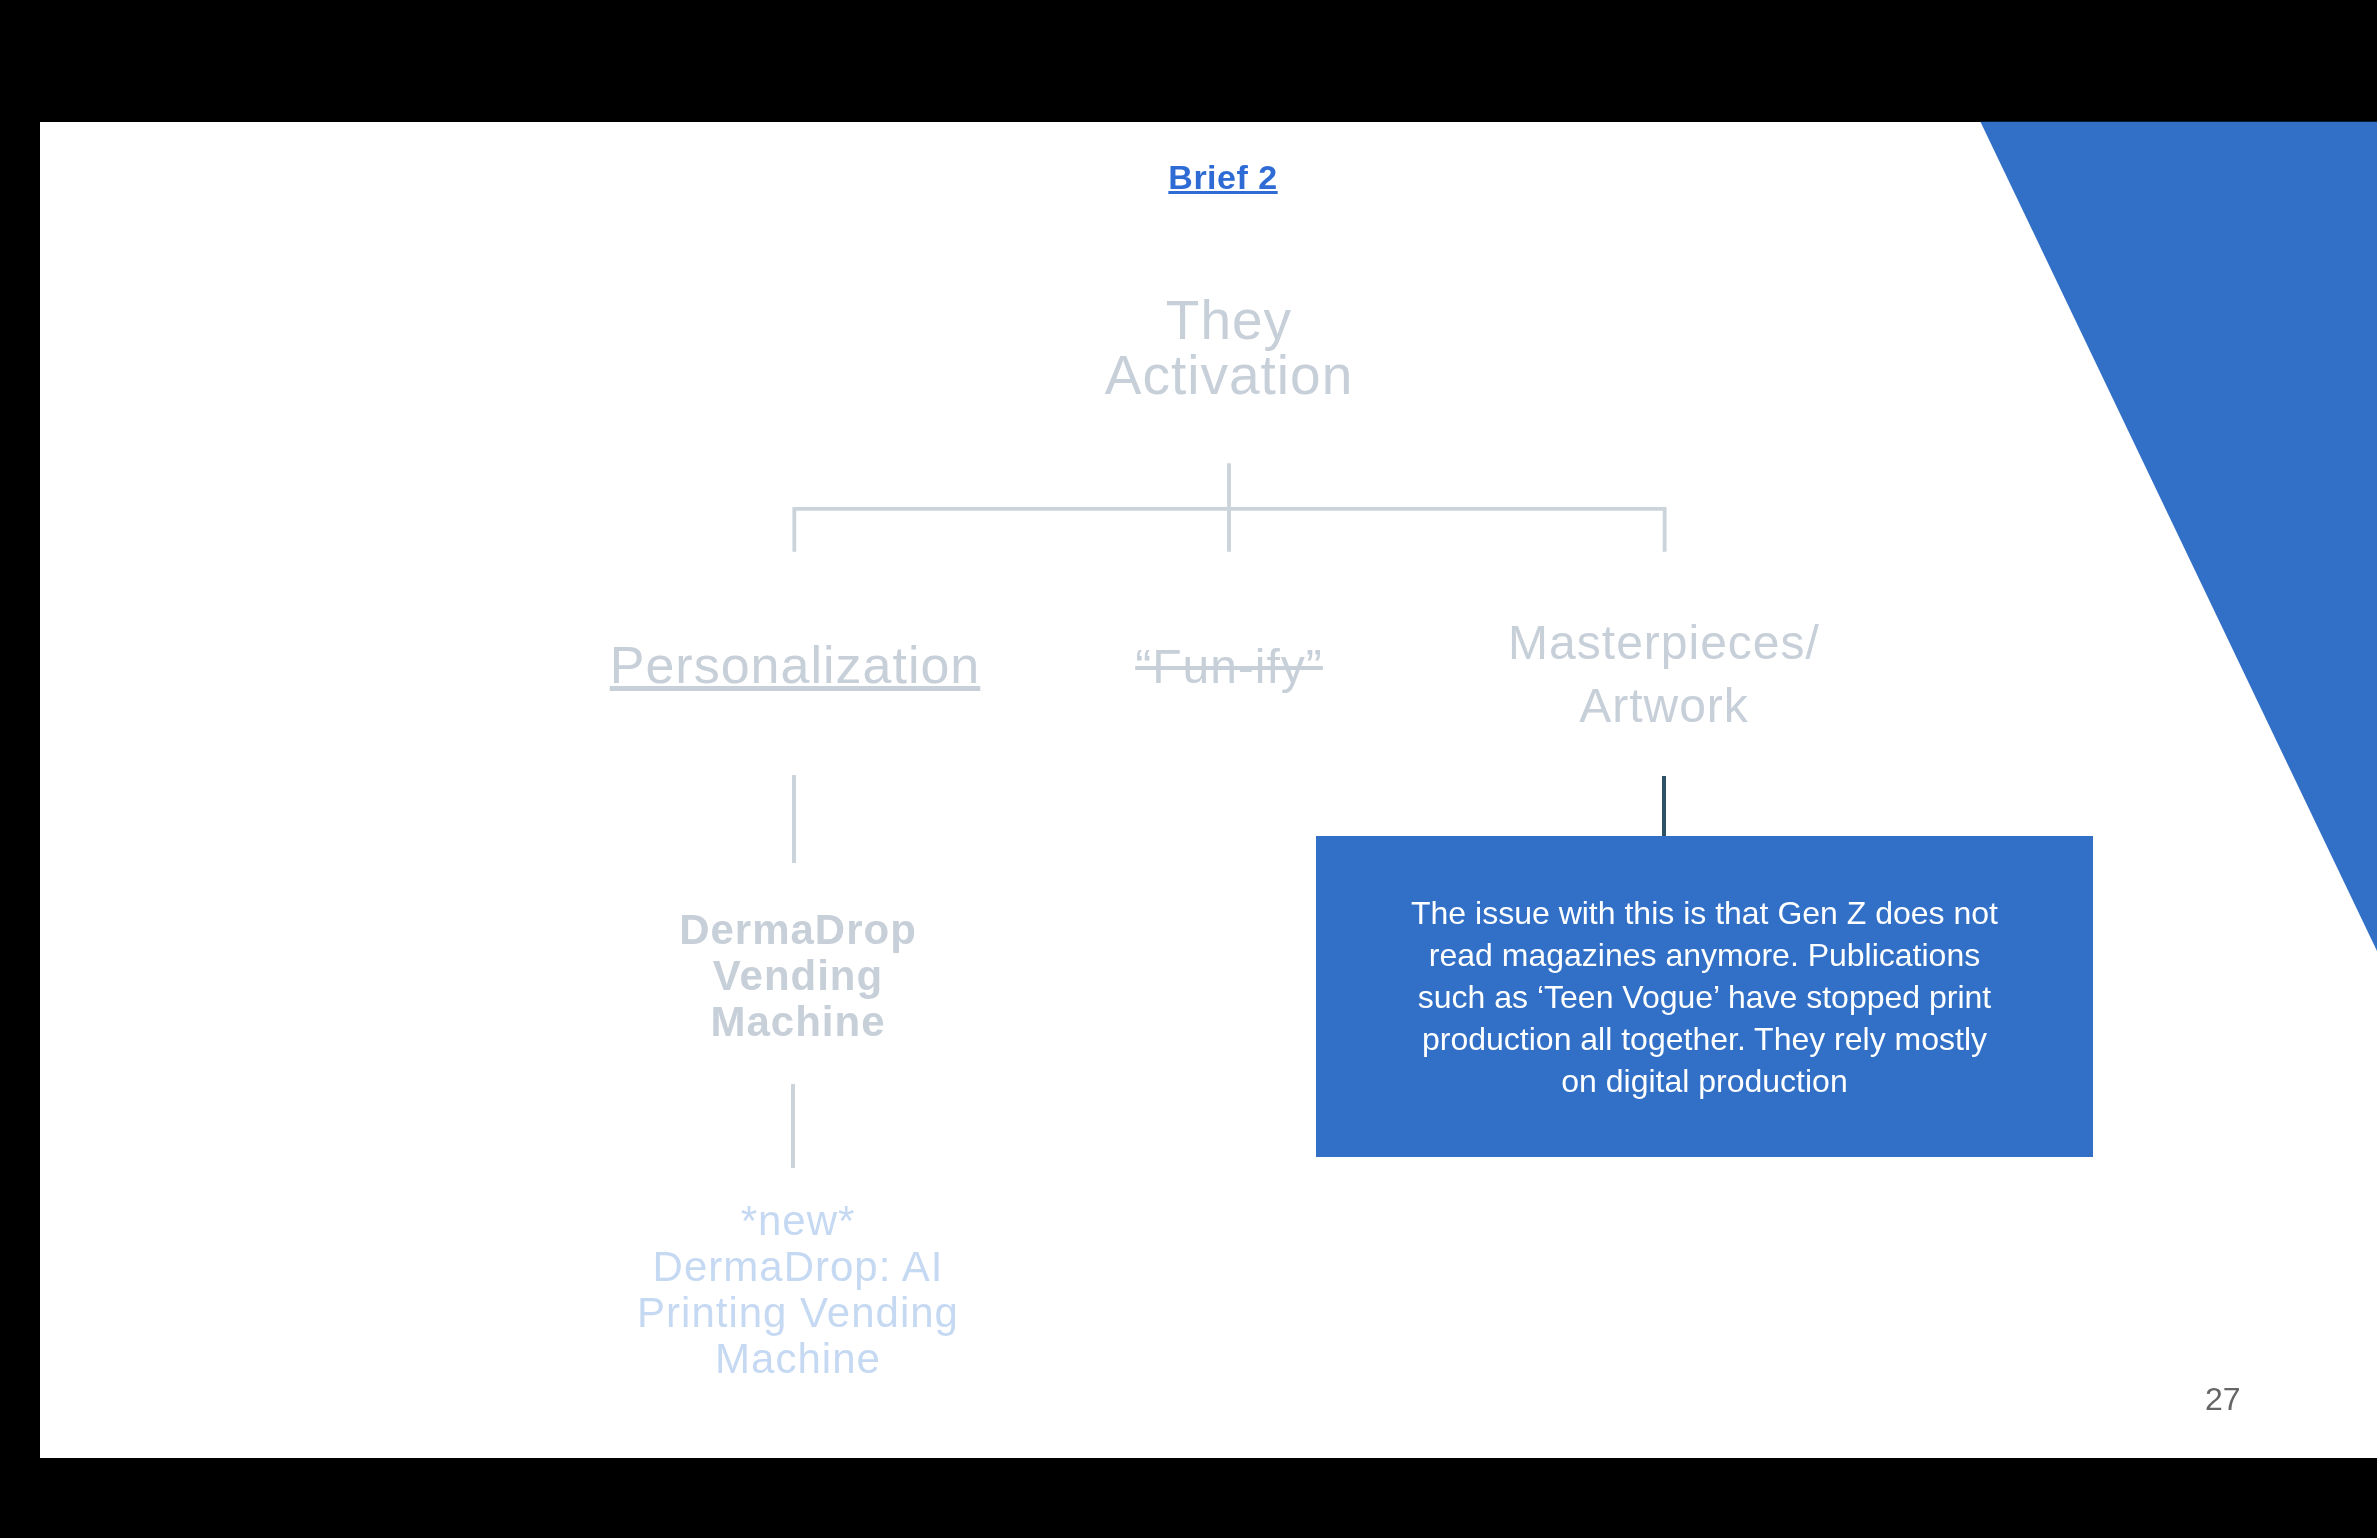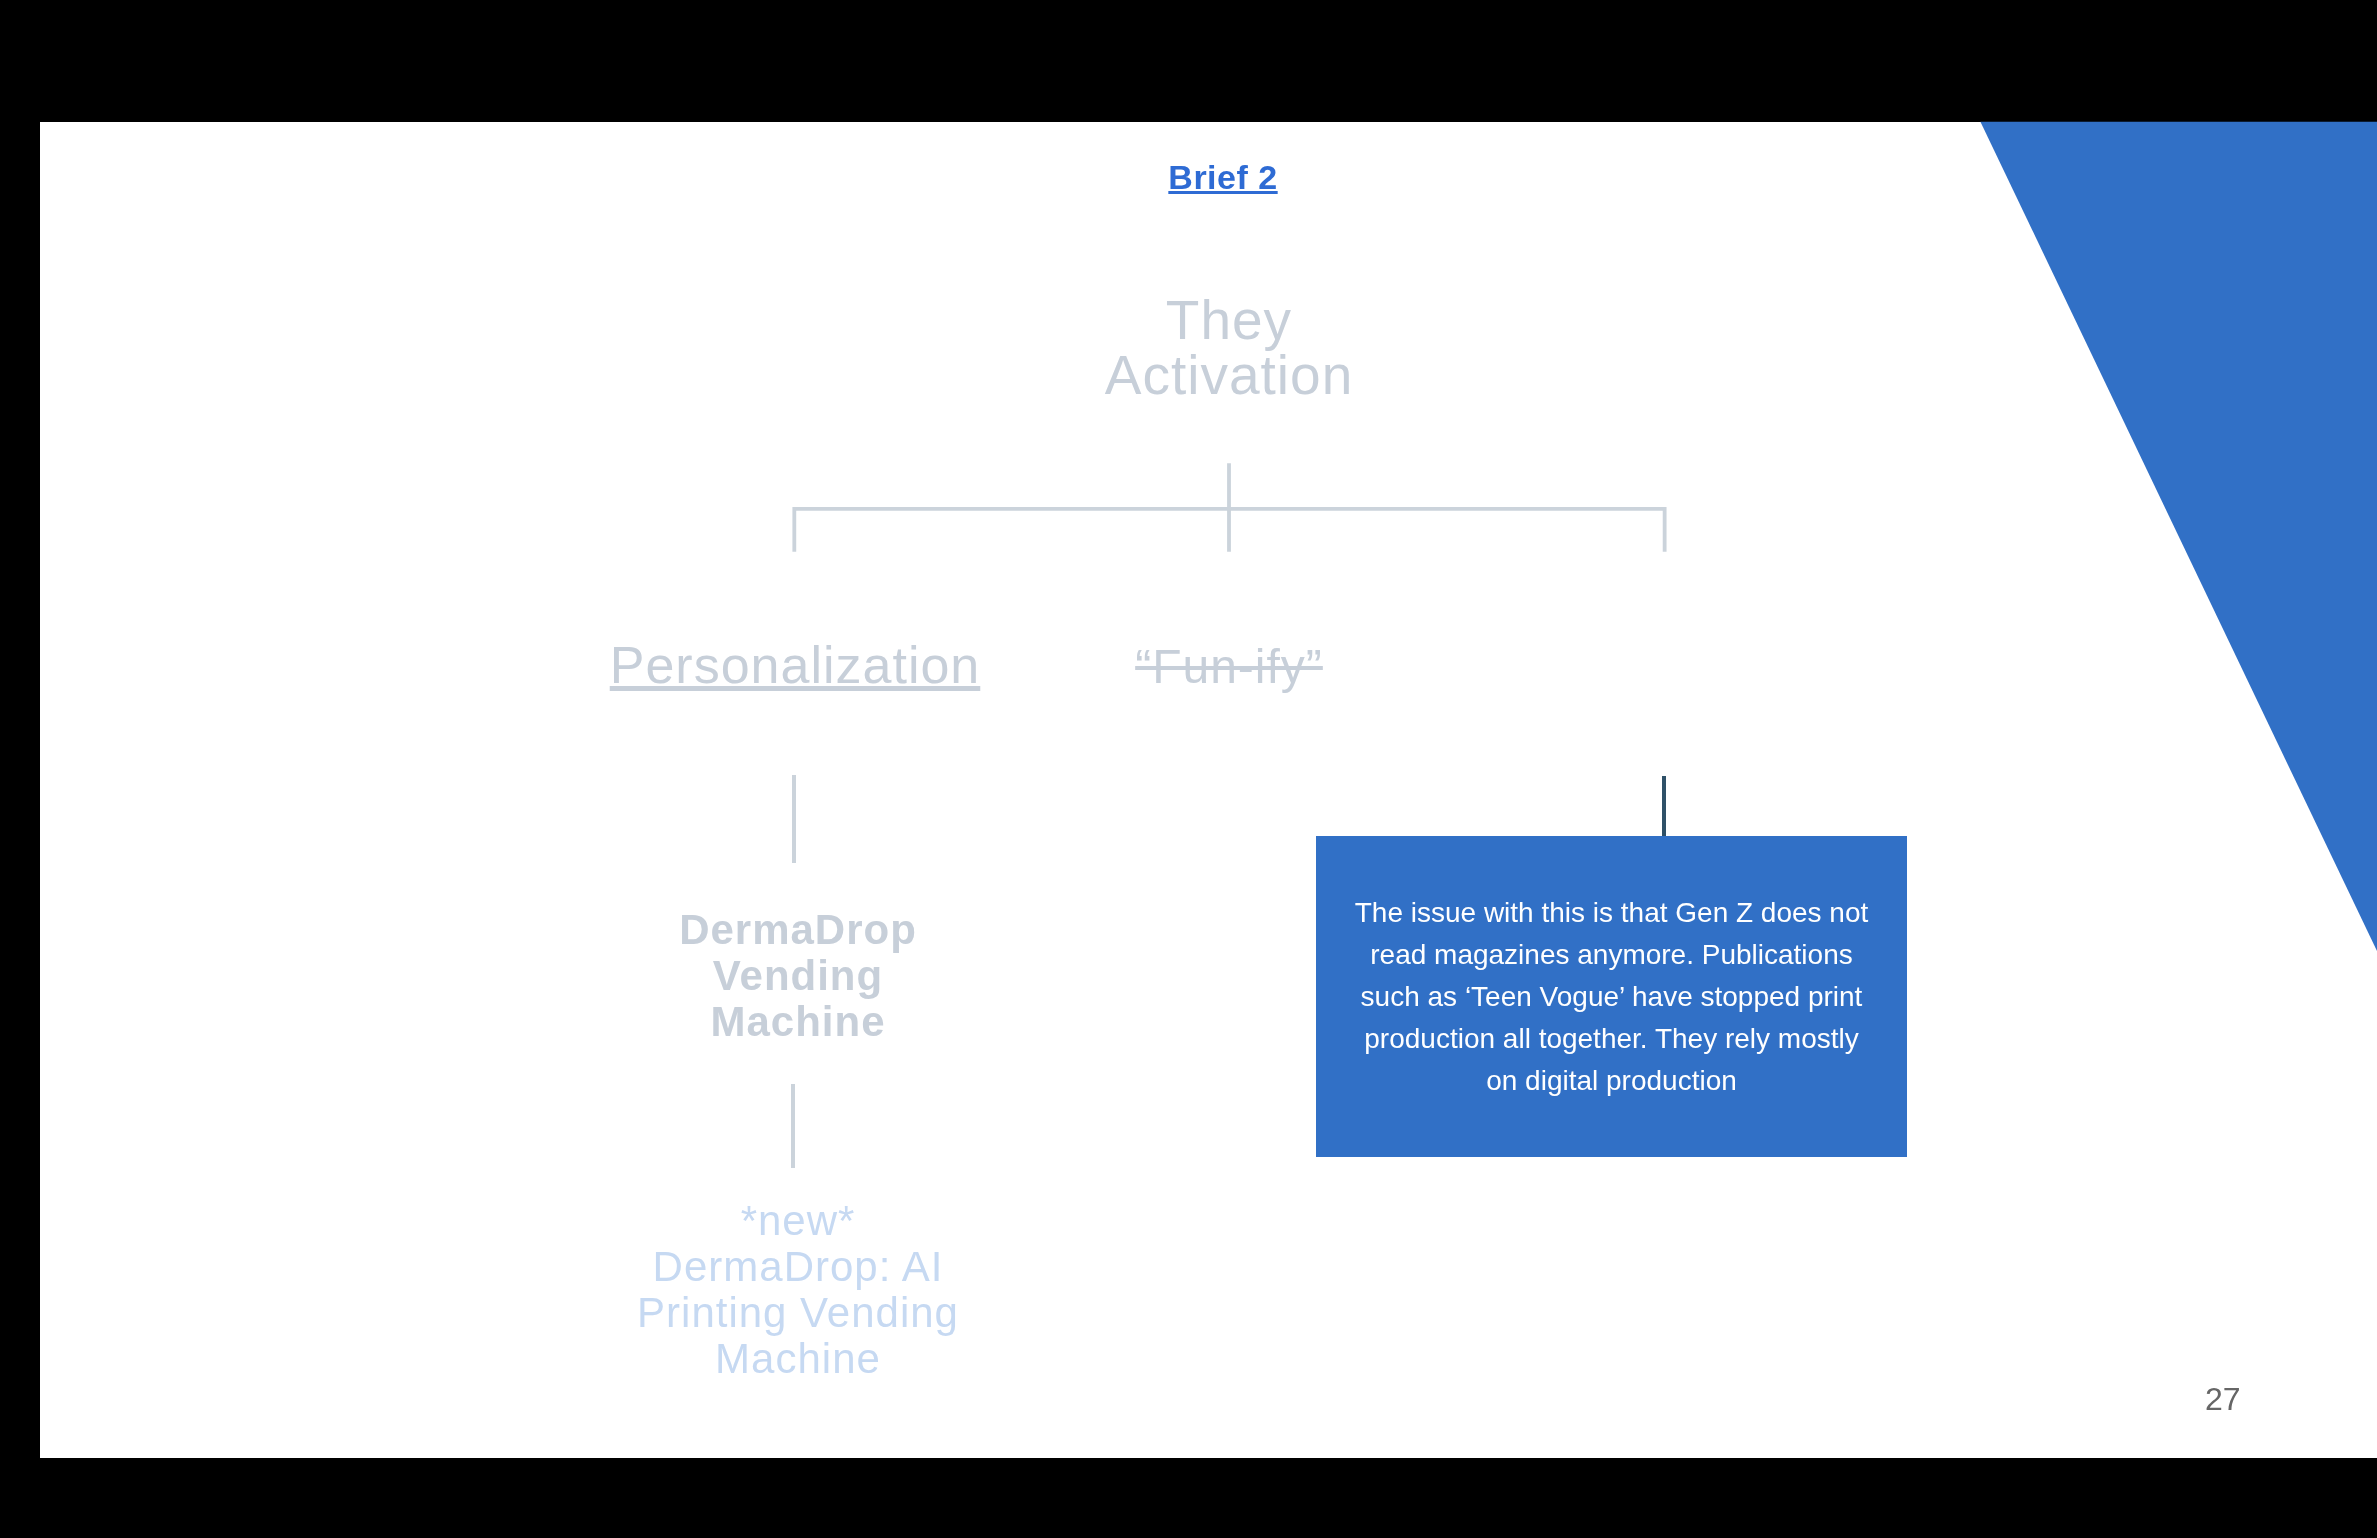--- a/index.html
+++ b/index.html
@@ -26,24 +26,24 @@
   .title-node{left:1189px;top:293px;font-size:55px;line-height:55px;}
   .label-personalization{left:755px;top:639px;font-size:52px;line-height:52px;text-decoration:underline;}
   .label-funify{left:1189px;top:648px;font-size:48px;line-height:38px;}
   .label-funify .struck{text-decoration:line-through;}
   .label-masterpieces{left:1624px;top:611px;font-size:48px;line-height:63px;}
   .label-dermadrop{left:758px;top:907px;font-size:42px;line-height:46px;font-weight:bold;}
   .label-new{left:758px;top:1198px;font-size:42px;line-height:46px;color:var(--light-blue-text,#c6d9f2);}
   .vline{position:absolute;width:3.8px;background:var(--line-gray,#cbd3db);}
   .vline.dark{background:var(--dark-line,#2f5168);}
   .callout{
-    position:absolute;left:1276px;top:836px;width:591px;height:321px;
+    position:absolute;left:1276px;top:836px;width:777px;height:321px;
     background:var(--blue,#3170c6);
     display:flex;flex-direction:column;justify-content:center;align-items:center;
-    color:#ffffff;font-size:28px;line-height:42px;text-align:center;
+    color:#ffffff;font-size:32px;line-height:42px;text-align:center;
   }
   .pagenum{position:absolute;left:2165px;top:1381px;font-size:32px;color:var(--page-num,#666666);}
 </style>
 </head>
 <body>
 
 <div class="slide">
 
   <div class="bar top"></div>
   <div class="bar bottom"></div>
@@ -64,20 +64,24 @@
   <svg class="band" width="2378" height="1539" viewBox="0 0 2500 1618">
     <path d="M1250,487 V535 M793,580 V535 H1708 V580 M1250,535 V580" fill="none" stroke="#cbd3db" stroke-width="4"></path>
   </svg>
 
   <div class="node label-personalization gray">Personalization</div>
 
   <div class="node label-funify gray">
     <span class="struck">“Fun-ify”</span>
   </div>
 
+  <div class="node label-masterpieces gray">
+    <div>Masterpieces/</div>
+    <div>Artwork</div>
+  </div>
 
   <div class="vline" style="left:752px;top:775px;height:88px;"></div>
 
   <div class="node label-dermadrop gray">
     <div>DermaDrop</div>
     <div>Vending</div>
     <div>Machine</div>
   </div>
 
   <div class="vline" style="left:751px;top:1084px;height:84px;"></div>

